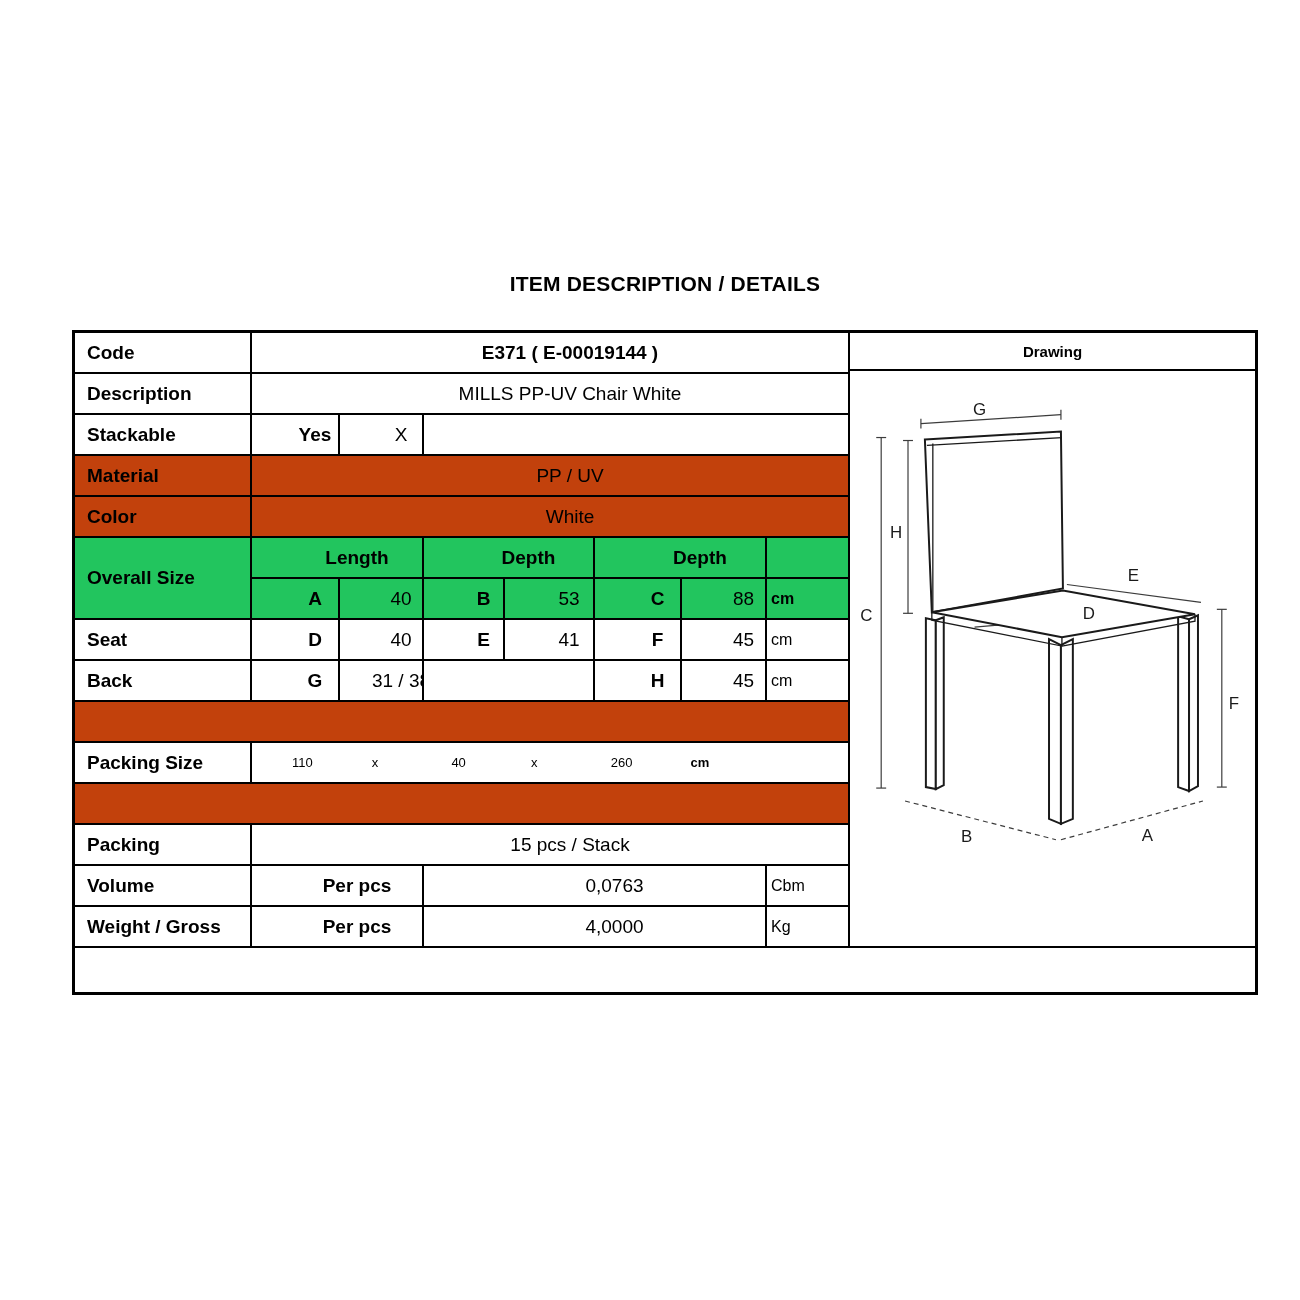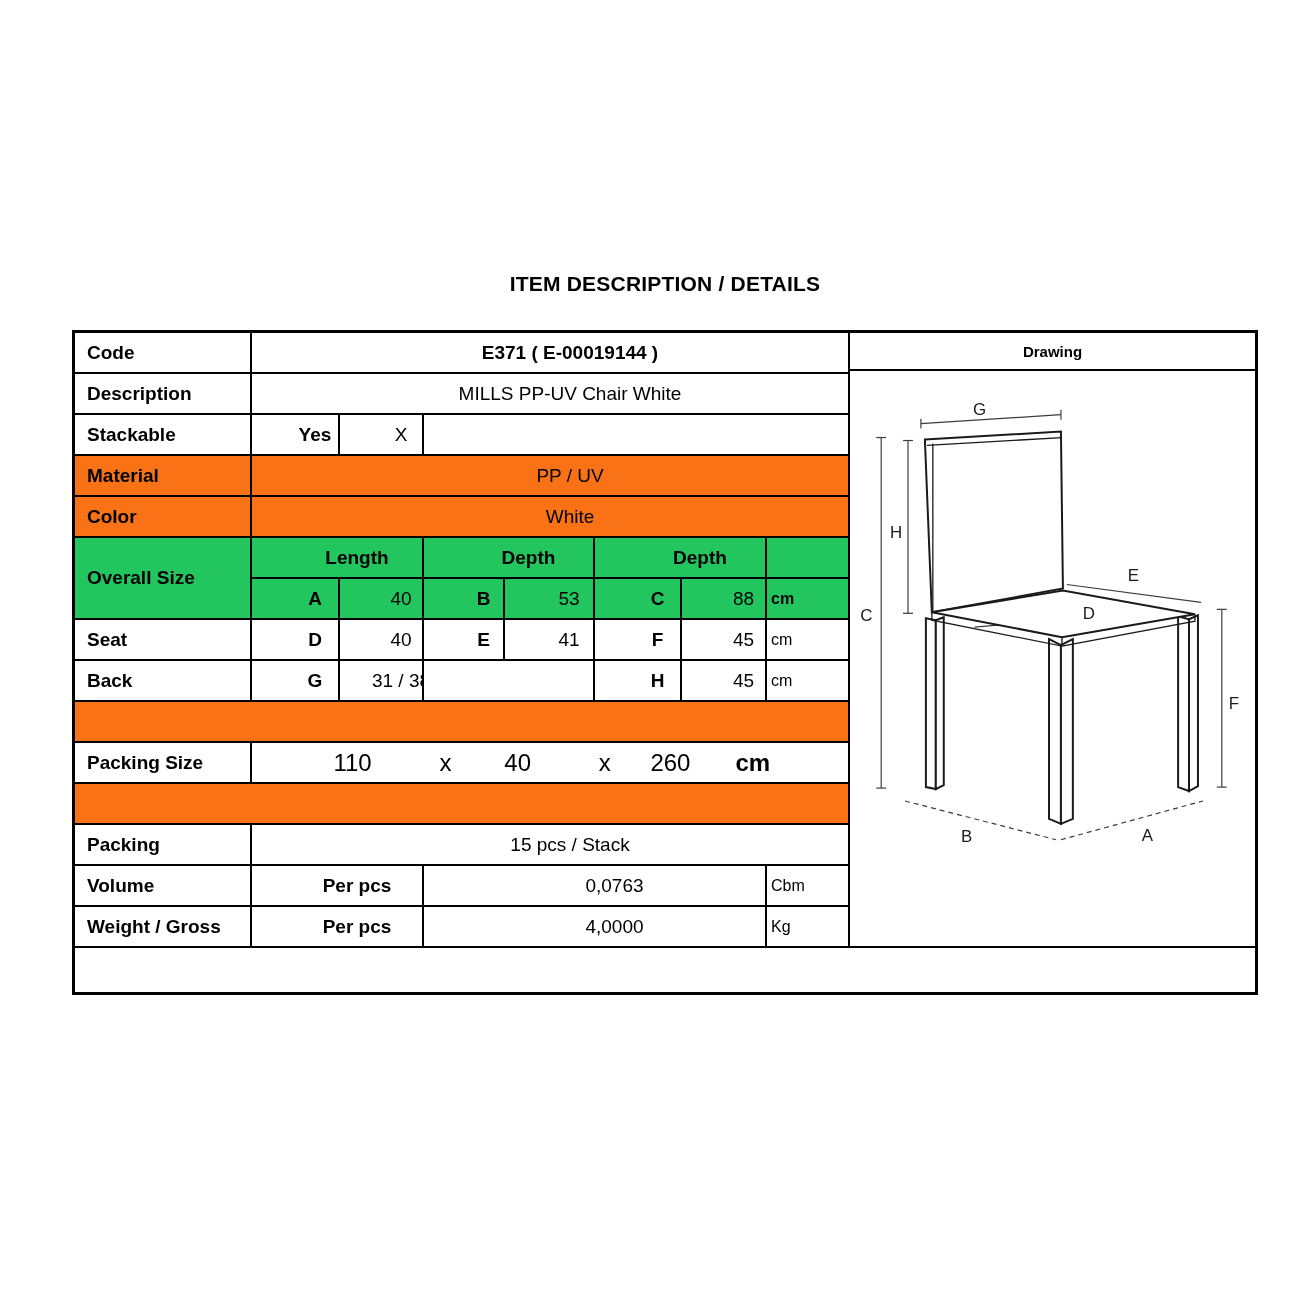--- a/index.html
+++ b/index.html
@@ -20,38 +20,38 @@
     grid-template-rows:repeat(15,41px) 44px;
   }
   .cell{
     box-sizing:border-box;
     border-right:2px solid #000;border-bottom:2px solid #000;
     display:flex;align-items:center;justify-content:center;
     font-size:19px;overflow:hidden;white-space:nowrap;padding-left:40px;
   }
   .lbl{justify-content:flex-start;padding-left:12px;font-weight:bold;}
   .b{font-weight:bold;}
-  .shade{background:#f97316;}
+  .shade{background:#c2410c;}
   .hl{background:#22c55e;}
   .unit{justify-content:flex-start;padding-left:4px;font-size:16px;}
   .date-cell{border-right:none;border-bottom:none;font-size:17px;font-weight:bold;}
   .drawing-panel{
     box-sizing:border-box;grid-column:9;grid-row:1 / span 15;
     border-bottom:2px solid #000;display:flex;flex-direction:column;
   }
   .drawing-header{
     box-sizing:border-box;height:84px;border-bottom:2px solid #000;
     display:flex;align-items:center;justify-content:center;
     font-size:15px;font-weight:bold;
   }
   .drawing-canvas{flex:1;position:relative;}
   .packing-size-strip{
     display:flex;width:86%;margin-right:auto;align-items:center;height:100%;
   }
-  .packing-size-strip span{flex:1;text-align:right;font-size:24px;}
+  .packing-size-strip span{flex:1;text-align:left;font-size:13px;}
   svg text{font-family:"Liberation Sans",sans-serif;font-size:17px;fill:#1a1a1a;}
   .chair-line{stroke:#1a1a1a;stroke-width:2;fill:#ffffff;}
   .chair-thin{stroke:#1a1a1a;stroke-width:1.3;fill:none;}
   .dim{stroke:#3c3c3c;stroke-width:1.2;fill:none;}
   .dimdash{stroke:#3c3c3c;stroke-width:1.2;fill:none;stroke-dasharray:5 4;}
 </style>
 </head>
 <body>
 
 <div class="page-title">ITEM DESCRIPTION / DETAILS</div>

